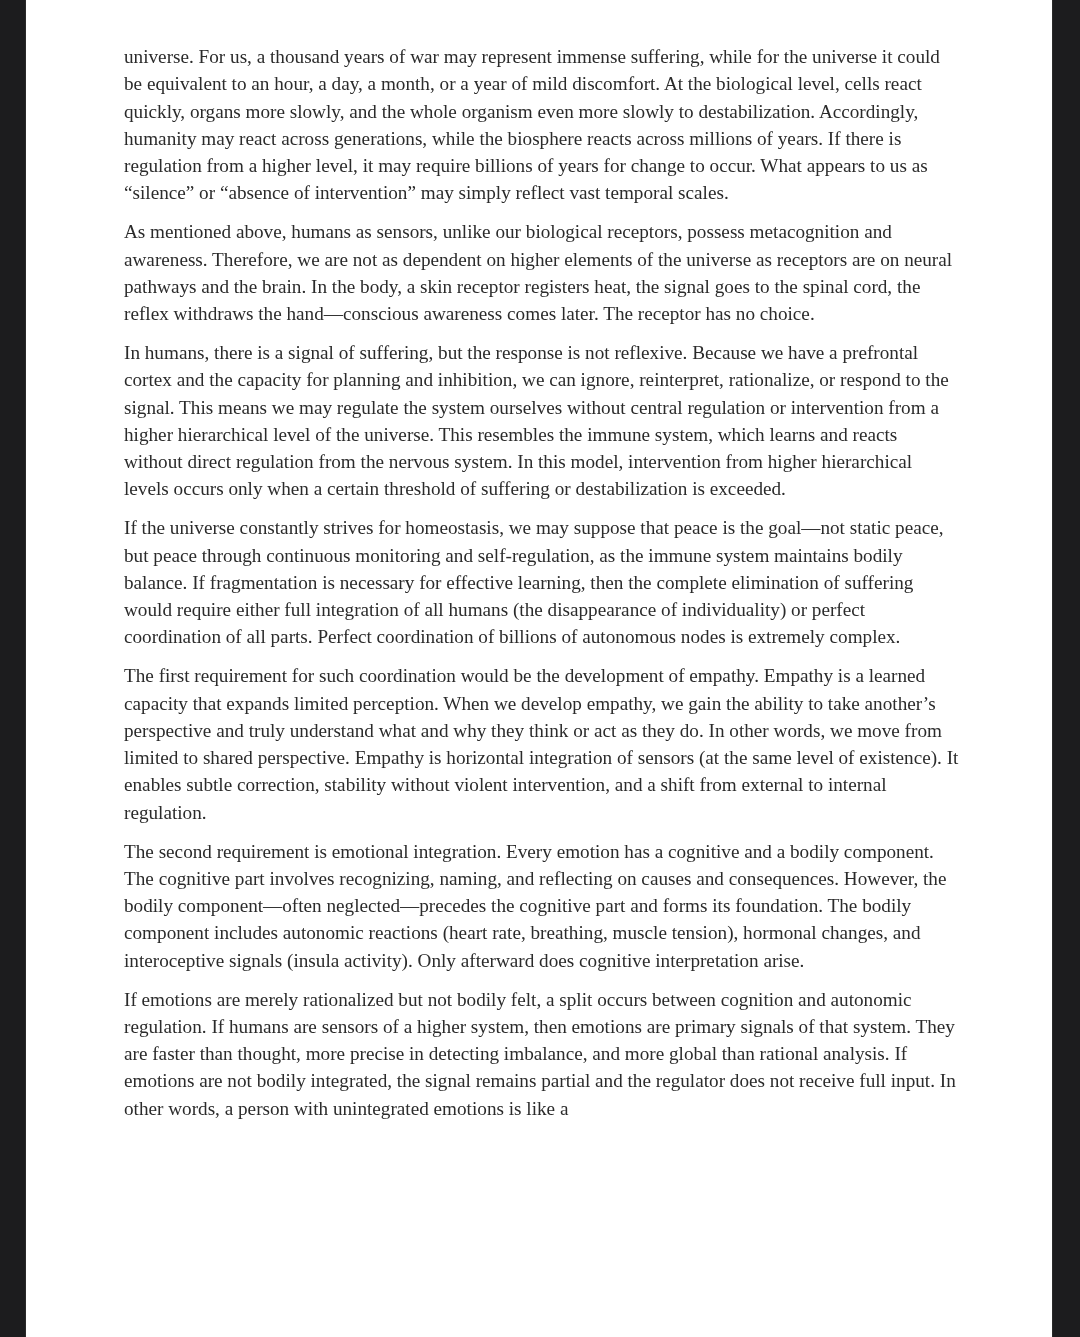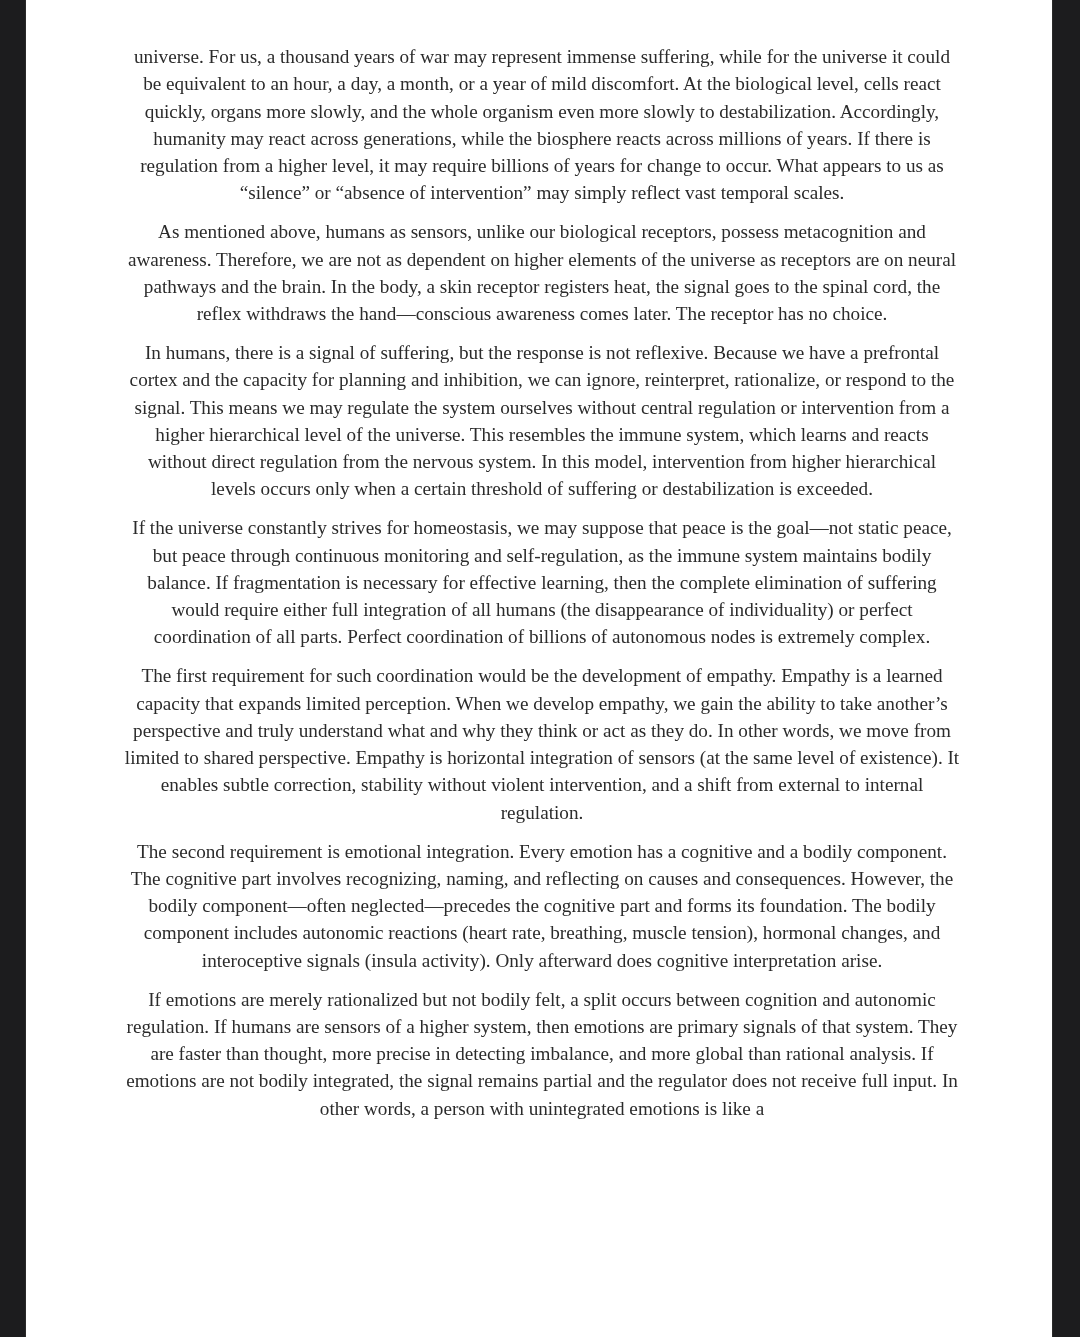--- a/index.html
+++ b/index.html
@@ -27,21 +27,20 @@
     }
     .content {
       position: absolute;
       left: 98px;
       top: 43px;
       width: 836px;
       font-family: "Liberation Serif", "DejaVu Serif", serif;
       font-size: 19.2px;
       line-height: 27.3px;
       color: #2b2b2b;
-      text-align: center;
     }
     .content p {
       margin: 0 0 11.5px 0;
       padding: 0;
     }
   </style>
 </head>
 <body>
 
 <div class="viewer">

